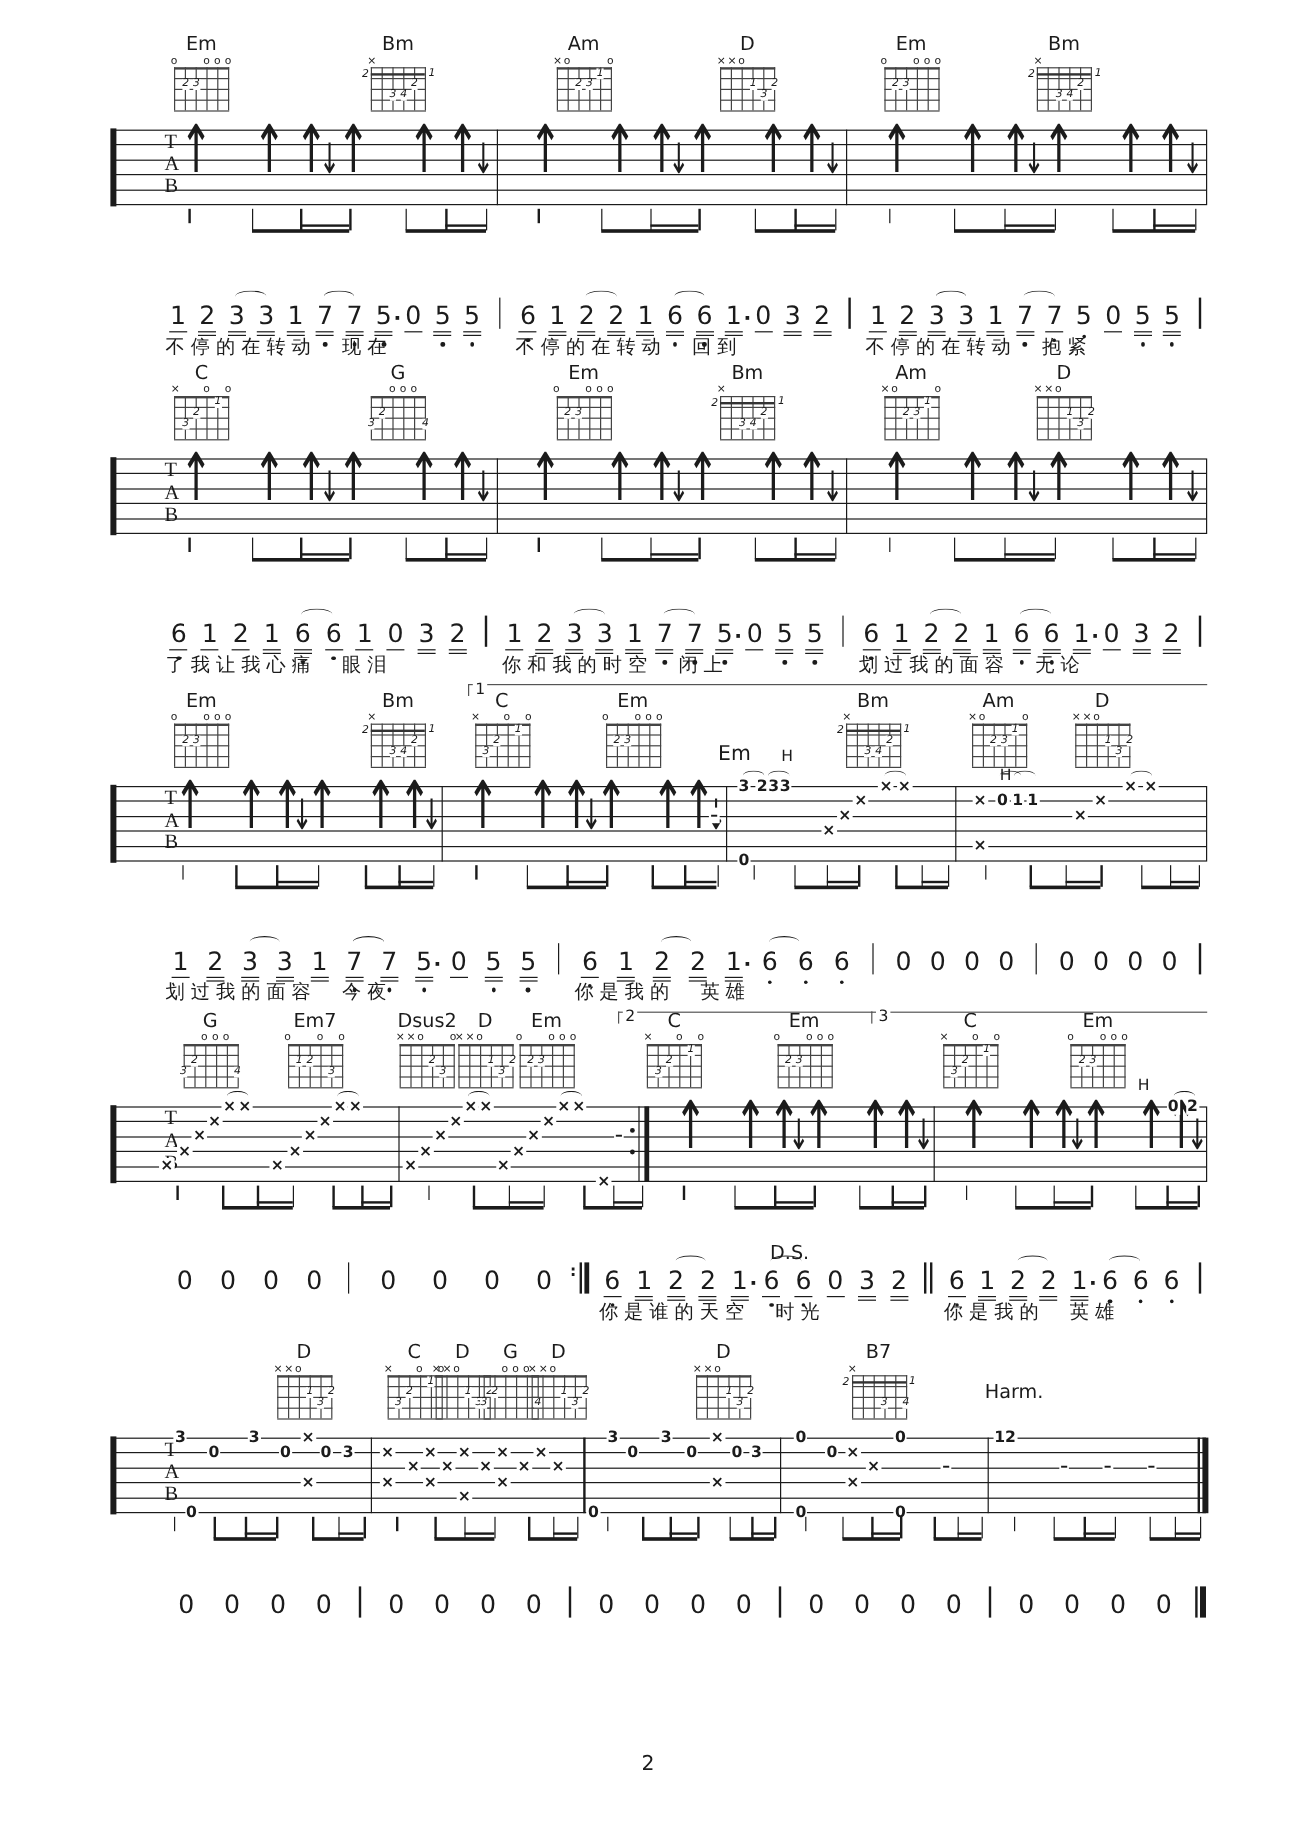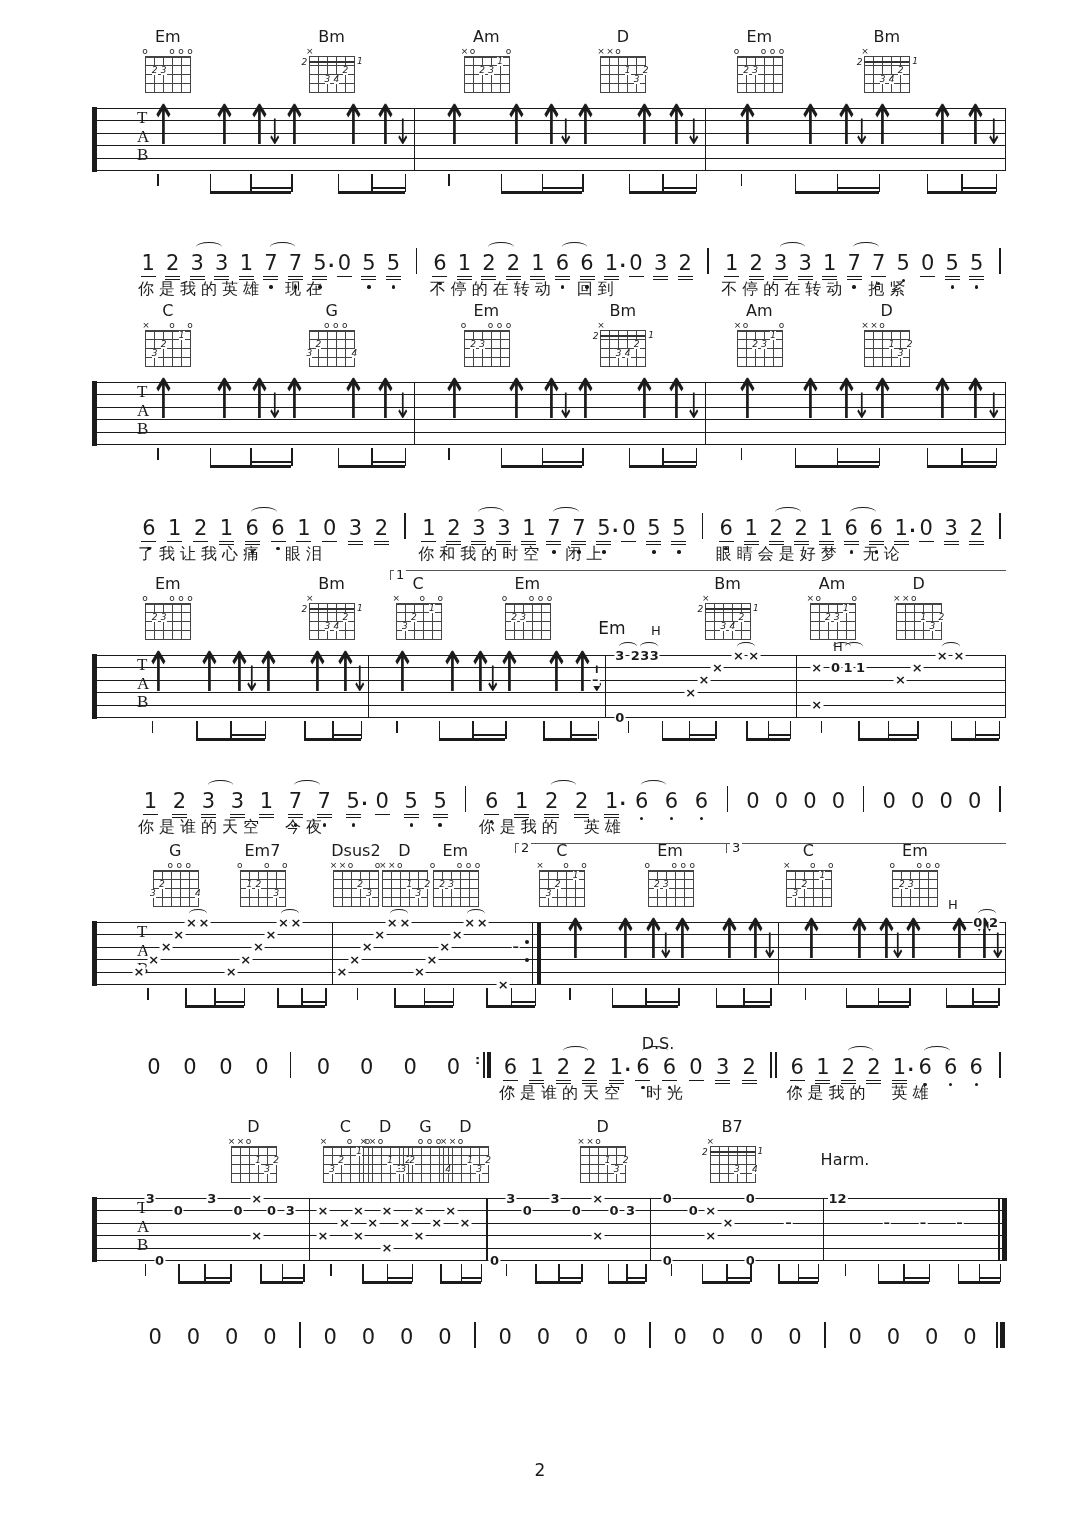--- a/index.html
+++ b/index.html
@@ -1222,21 +1222,21 @@
         <div class="jtok">2<div class="ul" style="bottom: -1px;"></div><div class="ul" style="bottom: -4.4px;"></div></div>
         <div class="jtok">3<div class="ul" style="bottom: -1px;"></div><div class="ul" style="bottom: -4.4px;"></div><div class="arc"></div></div>
         <div class="jtok">3<div class="ul" style="bottom: -1px;"></div><div class="ul" style="bottom: -4.4px;"></div></div>
         <div class="jtok">1<div class="ul" style="bottom: -1px;"></div><div class="ul" style="bottom: -4.4px;"></div></div>
         <div class="jtok">7<div class="ul" style="bottom: -1px;"></div><div class="ul" style="bottom: -4.4px;"></div><div class="lod" style="bottom: -12.8px;"></div><div class="arc"></div></div>
         <div class="jtok">7<div class="ul" style="bottom: -1px;"></div><div class="ul" style="bottom: -4.4px;"></div><div class="lod" style="bottom: -12.8px;"></div></div>
         <div class="jtok">5<div class="ul" style="bottom: -1px;"></div><div class="ul" style="bottom: -4.4px;"></div><div class="lod" style="bottom: -12.8px;"></div><div class="dtr">·</div></div>
         <div class="jtok">0<div class="ul" style="bottom: -1px;"></div></div>
         <div class="jtok">5<div class="ul" style="bottom: -1px;"></div><div class="ul" style="bottom: -4.4px;"></div><div class="lod" style="bottom: -12.8px;"></div></div>
         <div class="jtok">5<div class="ul" style="bottom: -1px;"></div><div class="ul" style="bottom: -4.4px;"></div><div class="lod" style="bottom: -12.8px;"></div></div>
-        <div class="jlyr">你是我的英雄　现在</div>
+        <div class="jlyr">不停的在转动　现在</div>
       </div>
       <div class="jbar">
         <div style="position: absolute; top: 2px; height: 26px; width: 1.6px; background: rgb(27, 27, 27); left: 4px;"></div>
       </div>
       <div class="jmeas" style="flex-grow: 1;">
         <div class="jtok">6<div class="ul" style="bottom: -1px;"></div><div class="lod" style="bottom: -9.4px;"></div></div>
         <div class="jtok">1<div class="ul" style="bottom: -1px;"></div><div class="ul" style="bottom: -4.4px;"></div></div>
         <div class="jtok">2<div class="ul" style="bottom: -1px;"></div><div class="ul" style="bottom: -4.4px;"></div><div class="arc"></div></div>
         <div class="jtok">2<div class="ul" style="bottom: -1px;"></div><div class="ul" style="bottom: -4.4px;"></div></div>
         <div class="jtok">1<div class="ul" style="bottom: -1px;"></div><div class="ul" style="bottom: -4.4px;"></div></div>
@@ -1308,40 +1308,40 @@
         <div class="jtok">1<div class="ul" style="bottom: -1px;"></div><div class="ul" style="bottom: -4.4px;"></div></div>
         <div class="jtok">2<div class="ul" style="bottom: -1px;"></div><div class="ul" style="bottom: -4.4px;"></div><div class="arc"></div></div>
         <div class="jtok">2<div class="ul" style="bottom: -1px;"></div><div class="ul" style="bottom: -4.4px;"></div></div>
         <div class="jtok">1<div class="ul" style="bottom: -1px;"></div><div class="ul" style="bottom: -4.4px;"></div></div>
         <div class="jtok">6<div class="ul" style="bottom: -1px;"></div><div class="ul" style="bottom: -4.4px;"></div><div class="lod" style="bottom: -12.8px;"></div><div class="arc"></div></div>
         <div class="jtok">6<div class="ul" style="bottom: -1px;"></div><div class="ul" style="bottom: -4.4px;"></div><div class="lod" style="bottom: -12.8px;"></div></div>
         <div class="jtok">1<div class="ul" style="bottom: -1px;"></div><div class="ul" style="bottom: -4.4px;"></div><div class="dtr">·</div></div>
         <div class="jtok">0<div class="ul" style="bottom: -1px;"></div></div>
         <div class="jtok">3<div class="ul" style="bottom: -1px;"></div><div class="ul" style="bottom: -4.4px;"></div></div>
         <div class="jtok">2<div class="ul" style="bottom: -1px;"></div><div class="ul" style="bottom: -4.4px;"></div></div>
-        <div class="jlyr">眼睛会是好梦　无论</div>
+        <div class="jlyr">划过我的面容　无论</div>
       </div>
       <div class="jbar">
         <div style="position: absolute; top: 2px; height: 26px; width: 1.6px; background: rgb(27, 27, 27); left: 4px;"></div>
       </div>
     </div>
     <div class="jline" style="top: 784px;">
       <div class="jmeas" style="flex-grow: 2.85;">
         <div class="jtok">1<div class="ul" style="bottom: -1px;"></div></div>
         <div class="jtok">2<div class="ul" style="bottom: -1px;"></div><div class="ul" style="bottom: -4.4px;"></div></div>
         <div class="jtok">3<div class="ul" style="bottom: -1px;"></div><div class="ul" style="bottom: -4.4px;"></div><div class="arc"></div></div>
         <div class="jtok">3<div class="ul" style="bottom: -1px;"></div><div class="ul" style="bottom: -4.4px;"></div></div>
         <div class="jtok">1<div class="ul" style="bottom: -1px;"></div><div class="ul" style="bottom: -4.4px;"></div></div>
         <div class="jtok">7<div class="ul" style="bottom: -1px;"></div><div class="ul" style="bottom: -4.4px;"></div><div class="lod" style="bottom: -12.8px;"></div><div class="arc"></div></div>
         <div class="jtok">7<div class="ul" style="bottom: -1px;"></div><div class="ul" style="bottom: -4.4px;"></div><div class="lod" style="bottom: -12.8px;"></div></div>
         <div class="jtok">5<div class="ul" style="bottom: -1px;"></div><div class="ul" style="bottom: -4.4px;"></div><div class="lod" style="bottom: -12.8px;"></div><div class="dtr">·</div></div>
         <div class="jtok">0<div class="ul" style="bottom: -1px;"></div></div>
         <div class="jtok">5<div class="ul" style="bottom: -1px;"></div><div class="ul" style="bottom: -4.4px;"></div><div class="lod" style="bottom: -12.8px;"></div></div>
         <div class="jtok">5<div class="ul" style="bottom: -1px;"></div><div class="ul" style="bottom: -4.4px;"></div><div class="lod" style="bottom: -12.8px;"></div></div>
-        <div class="jlyr">你是谁的天空　今夜</div>
+        <div class="jlyr">划过我的面容　今夜</div>
       </div>
       <div class="jbar">
         <div style="position: absolute; top: 2px; height: 26px; width: 1.6px; background: rgb(27, 27, 27); left: 4px;"></div>
       </div>
       <div class="jmeas" style="flex-grow: 2.25;">
         <div class="jtok">6<div class="ul" style="bottom: -1px;"></div><div class="lod" style="bottom: -9.4px;"></div></div>
         <div class="jtok">1<div class="ul" style="bottom: -1px;"></div><div class="ul" style="bottom: -4.4px;"></div></div>
         <div class="jtok">2<div class="ul" style="bottom: -1px;"></div><div class="ul" style="bottom: -4.4px;"></div><div class="arc"></div></div>
         <div class="jtok">2<div class="ul" style="bottom: -1px;"></div><div class="ul" style="bottom: -4.4px;"></div></div>
         <div class="jtok">1<div class="ul" style="bottom: -1px;"></div><div class="ul" style="bottom: -4.4px;"></div><div class="dtr">·</div></div>

